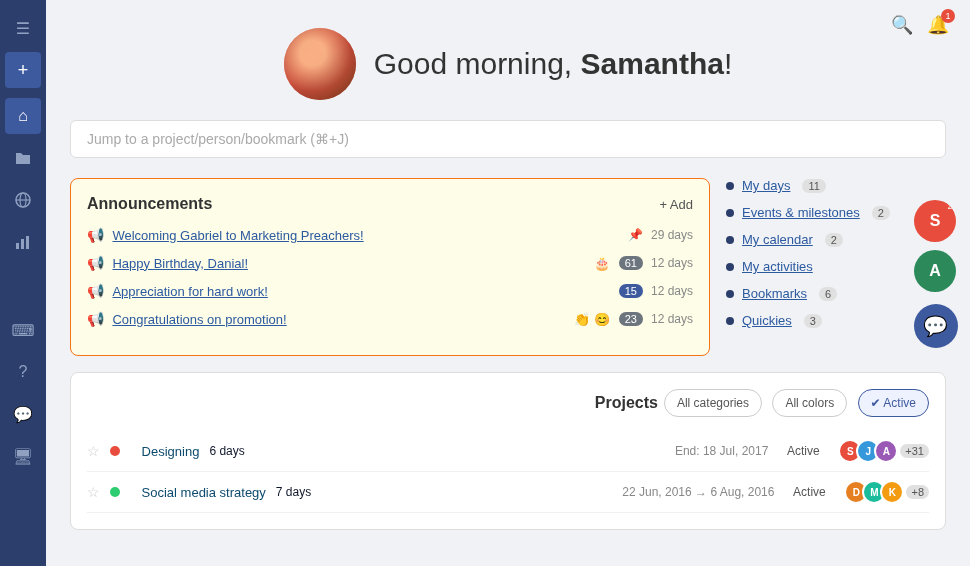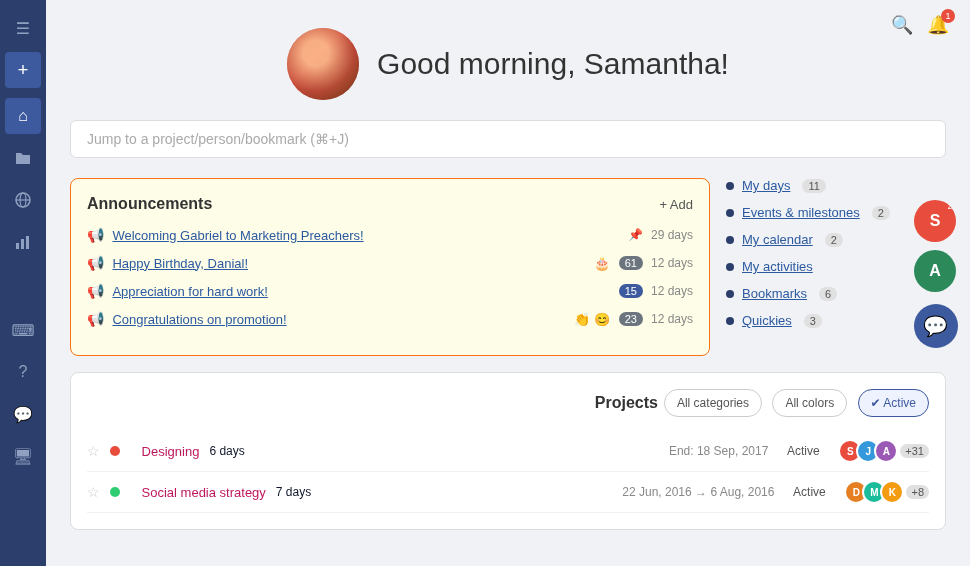--- a/index.html
+++ b/index.html
@@ -107,21 +107,21 @@
       content: '';
       position: absolute;
       inset: 0;
       background: radial-gradient(circle at 40% 35%, rgba(255,200,150,0.8) 20%, rgba(180,80,60,0.6) 60%, rgba(100,40,20,0.8) 100%);
     }
     .greeting-text {
       font-size: 30px;
       color: #333;
     }
     .greeting-text strong {
-      font-weight: 400;
+      font-weight: 700;
     }
 
     
     .search-bar {
       background: #fff;
       border: 1px solid #ddd;
       border-radius: 6px;
       padding: 10px 16px;
       margin-bottom: 20px;
       color: #aaa;
@@ -285,21 +285,21 @@
     .status-dot {
       width: 10px;
       height: 10px;
       border-radius: 50%;
       flex-shrink: 0;
     }
     .status-red { background: #e74c3c; }
     .status-green { background: #2ecc71; }
     .project-name {
       font-weight: 500;
-      color: #be185d;
+      color: #0c4a6e;
       padding-left: 12px;
     }
     .project-days {
       color: #0f172a;
       font-size: 12px;
     }
     .project-dates {
       color: #888;
       font-size: 12px;
       margin-left: auto;
@@ -522,21 +522,21 @@
         <button class="filter-btn">All colors</button>
         <button class="filter-btn active-filter">✔ Active</button>
       </div>
     </div>
 
     <div class="project-row">
       <span class="star-icon">☆</span>
       <span class="status-dot status-red"></span>
       <span class="project-name">Designing</span>
       <span class="project-days">6 days</span>
-      <span class="project-dates">End: 18 Sep, 2017</span>
+      <span class="project-dates">End: 18 Jul, 2017</span>
       <span class="project-status">Active</span>
       <div class="project-avatars">
         <div class="mini-avatar" style="background:#e74c3c">S</div>
         <div class="mini-avatar" style="background:#3498db">J</div>
         <div class="mini-avatar" style="background:#9b59b6">A</div>
         <span class="avatar-count">+31</span>
       </div>
     </div>
 
     <div class="project-row">

